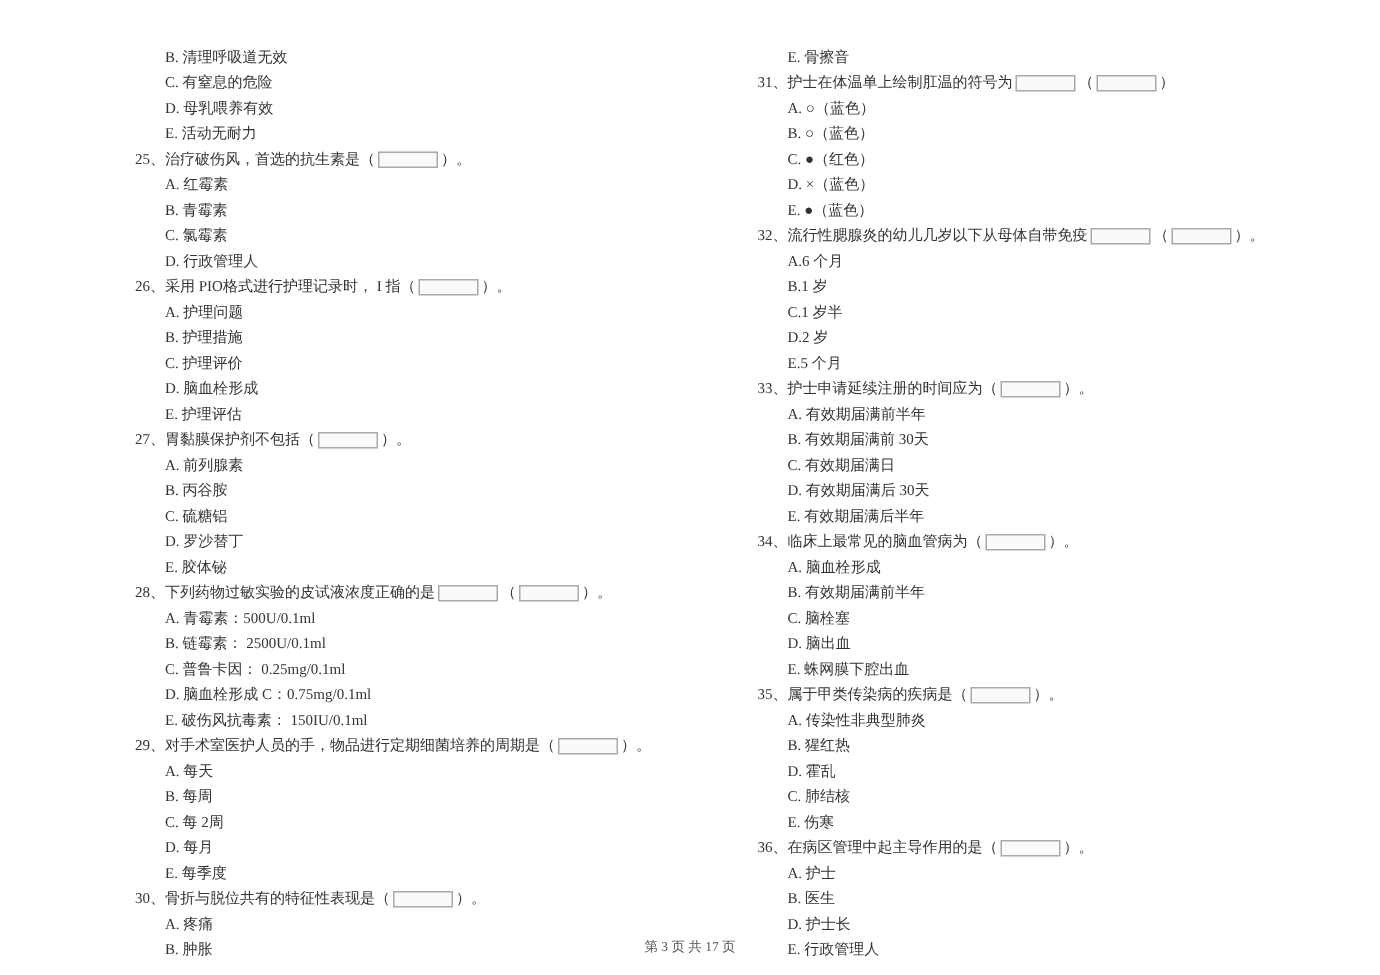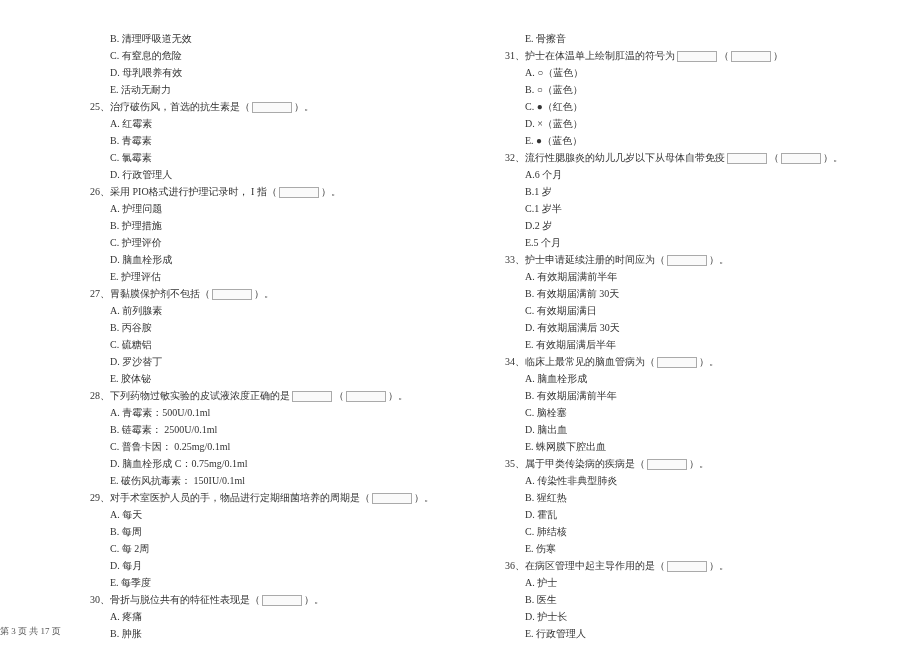--- a/index.html
+++ b/index.html
@@ -37,20 +37,21 @@
       height: 11px;
       vertical-align: middle;
       margin: 0 2px;
       background: #fafafa;
     }
     .footer {
       position: absolute;
       bottom: 12px;
       left: 0;
       width: 100%;
+      text-align: center;
       font-size: 9px;
       color: #555;
     }
   </style>
 </head>
 <body>
 
 <div class="page">
   <div class="column" id="col-left">
       <div class="option"><span>B. </span><span>清理呼吸道无效</span></div>

